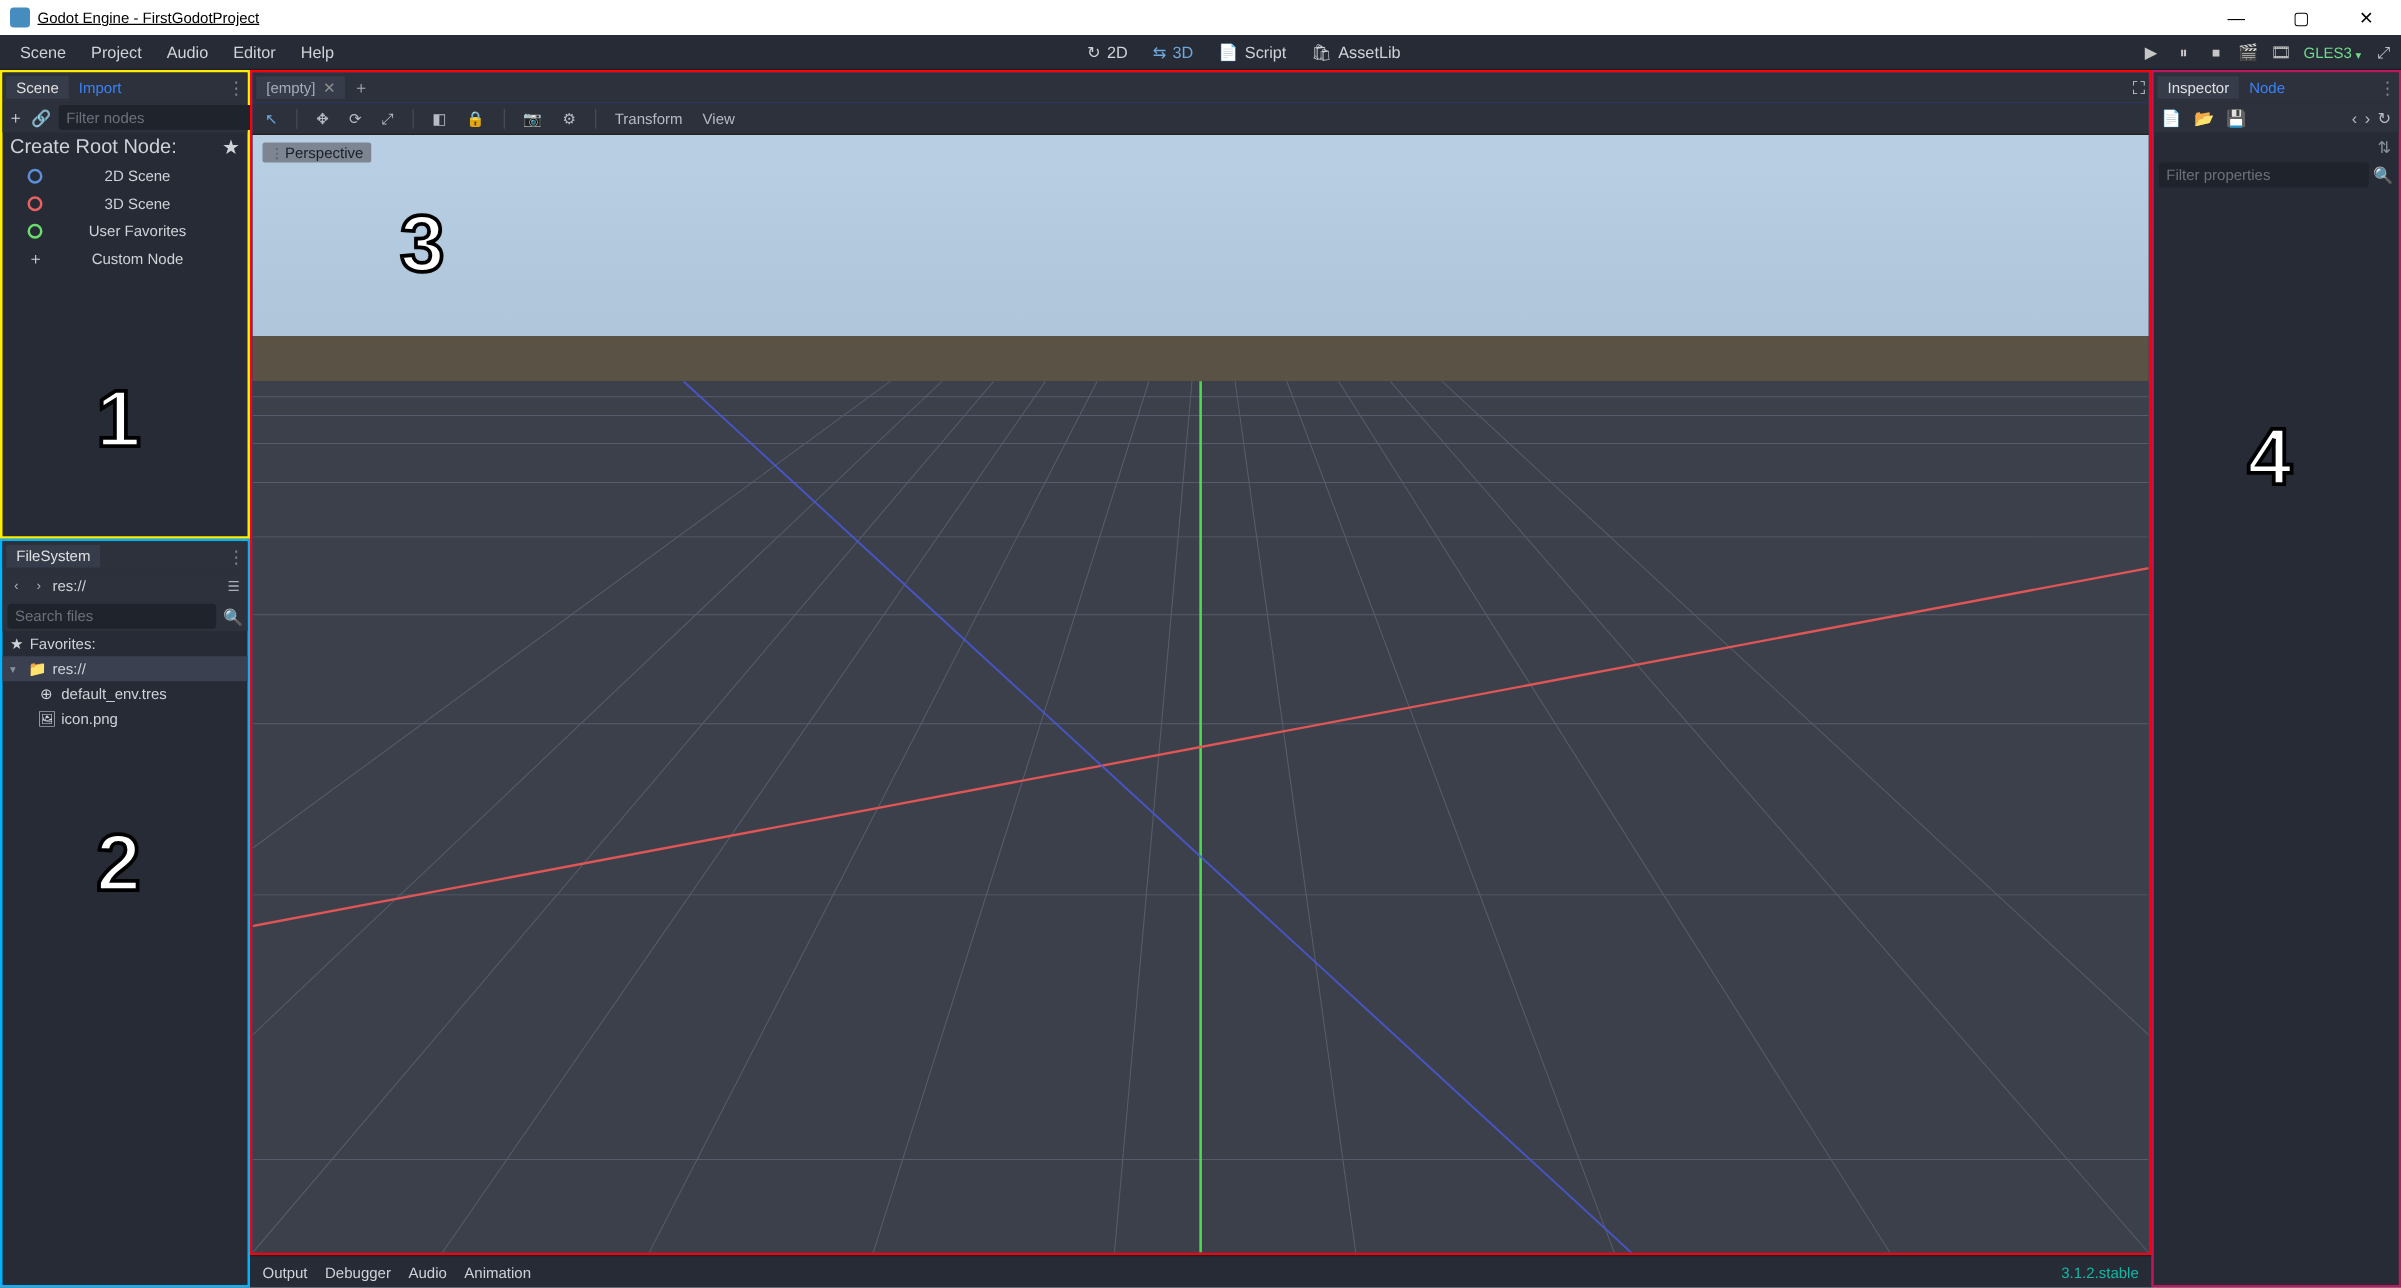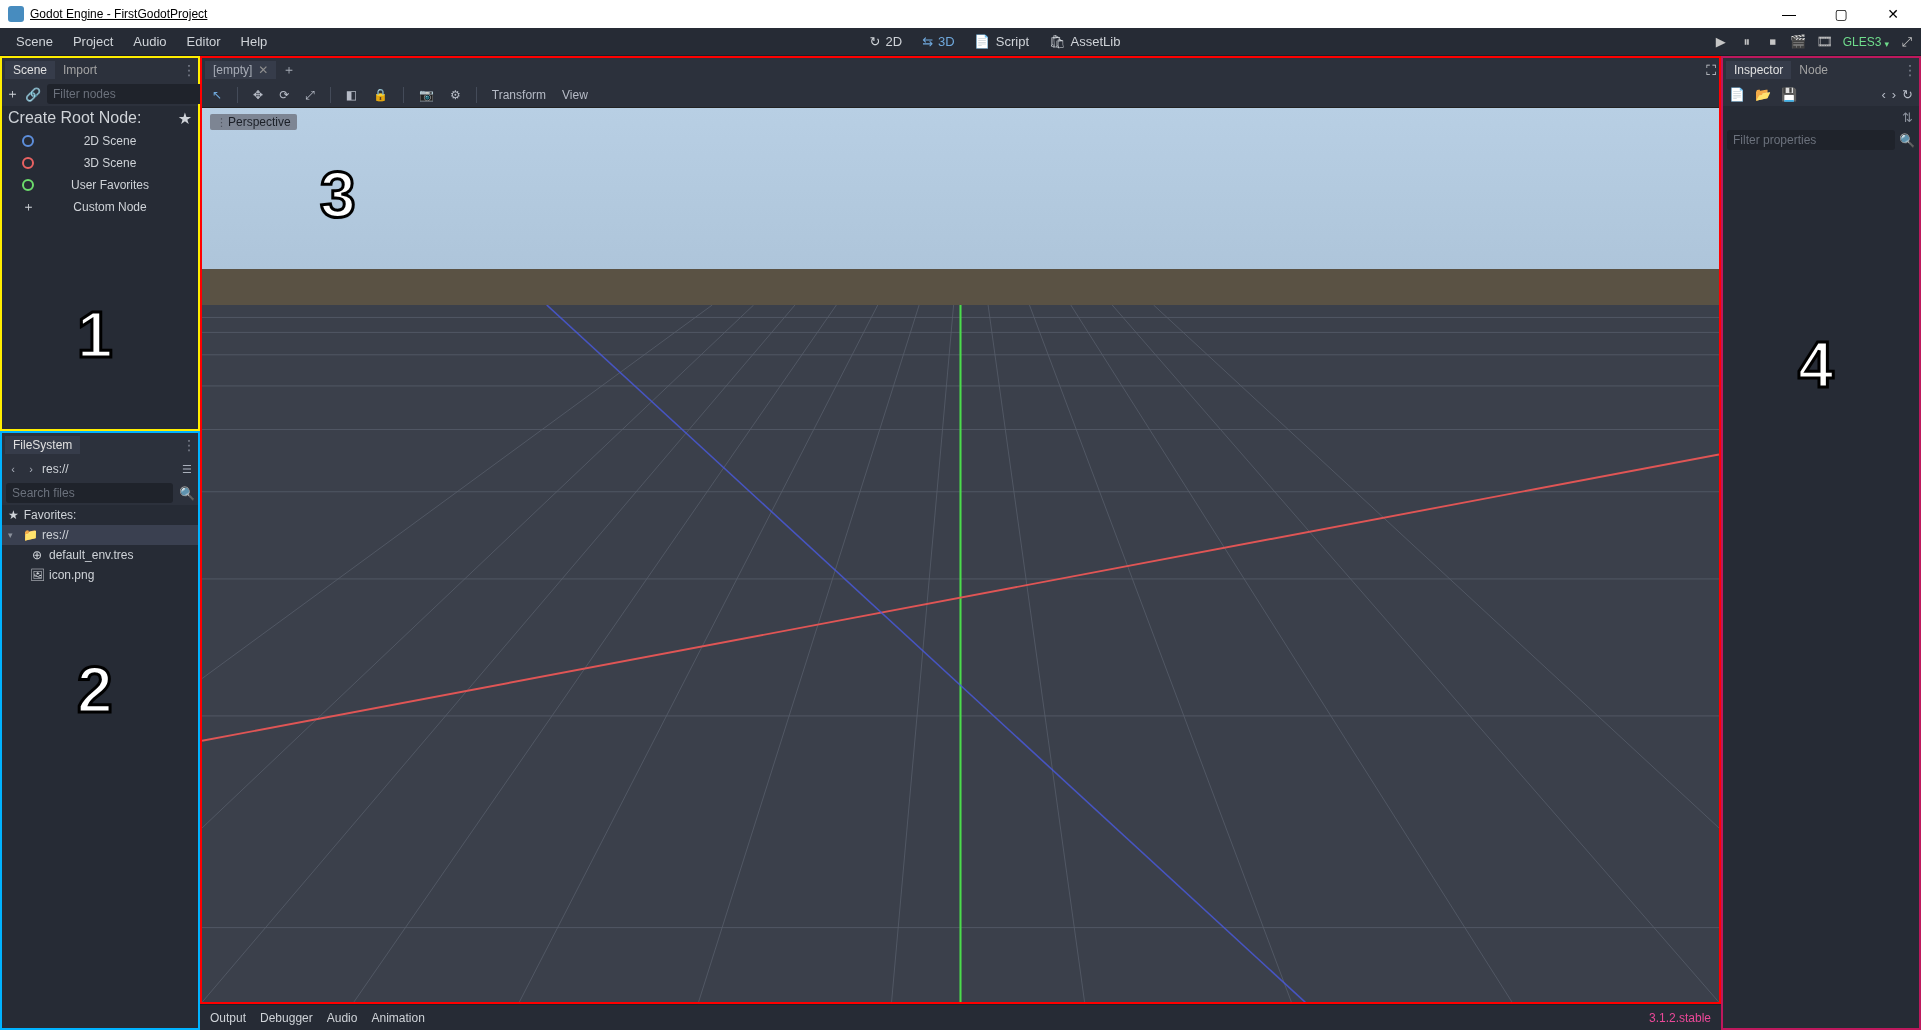--- a/index.html
+++ b/index.html
@@ -16,21 +16,21 @@
 .menubar .centerbtns { display:flex; gap:4px; }
 .menubar .cbtn { padding:2px 8px; display:flex; align-items:center; gap:5px; border-radius:3px; cursor:pointer;}
 .menubar .cbtn.active { color:#6fa8dc; }
 .menubar .right { display:flex; align-items:center; gap:10px; margin-left:auto;}
 .ricon { width:16px; height:16px; display:inline-flex; align-items:center; justify-content:center; cursor:pointer; color:#c6c6c6;}
 .rend { color:#6fdc8c; font-size:12px; display:flex; align-items:flex-end; gap:3px; }
 .body { flex:1; display:flex; min-height:0; }
 .leftcol { width:200px; display:flex; flex-direction:column; }
 .panel { display:flex; flex-direction:column; }
 .tabs { height:24px; background:#2c313c; display:flex; align-items:center; padding:0 3px; }
-.tab { padding:2px 8px; font-size:12px; cursor:pointer; color:#a3a3a3; }
+.tab { padding:2px 8px; font-size:12px; cursor:pointer; color:#3b82f6; }
 .tab.active { color:#e0e0e0; background:#363c4a; }
 .tabs .dots { margin-left:auto; color:#808692; font-size:14px; letter-spacing:-1px; cursor:pointer;}
 .scene-panel { border:2px solid #ffee00; height:375px; position:relative; }
 .toolbar-row { height:24px; display:flex; align-items:center; padding:0 4px; gap:6px; background:#2c313c; }
 .tbicon { width:16px; text-align:center; cursor:pointer; color:#cfd3d8; font-size:13px; }
 .input { flex:1; background:#1f232b; border:none; height:20px; padding:0 6px; color:#cfd3d8; font-size:12px; border-radius:3px;}
 .input::placeholder { color:#6b717c; }
 .root-row { height:24px; display:flex; align-items:center; padding:0 6px; color:#cfd3d8; font-size:16px; justify-content:space-between;}
 .rootopt { height:22px; display:flex; align-items:center; gap:8px; padding:0 20px; cursor:pointer; }
 .rootopt .circ { width:12px; height:12px; border-radius:50%; border:2px solid #5d8edb; }
@@ -59,21 +59,21 @@
 .vtoolbar .tbtn.active { color:#6fa8dc;}
 .canvas3d { flex:1; position:relative; overflow:hidden; background:#3a3f4a;}
 .sky { height:18%; background:linear-gradient(#b8cfe4,#aec5da); }
 .horizon { height:4%; background:#5a5244; }
 .ground { height:78%; position:relative; background:#3b404b; }
 .ground svg { position:absolute; inset:0; width:100%; height:100%; }
 .persp-tag { position:absolute; top:6px; left:8px; background:#7d8593; color:#1b1f27; font-size:12px; padding:1px 6px; border-radius:2px; display:flex; align-items:center; gap:3px;}
 .persp-tag .dots { color:#505560; font-size:11px; letter-spacing:-2px;}
 .bottombar { height:26px; background:#262b35; display:flex; align-items:center; padding:0 10px; gap:14px; color:#cfd3d8; font-size:12px; border-top:1px solid #1d2129;}
 .bottombar .btab { cursor:pointer; }
-.bottombar .ver { margin-left:auto; color:#ec4899;}
+.bottombar .ver { margin-left:auto; color:#14b8a6;}
 .rightcol { width:200px; display:flex; flex-direction:column; }
 .insp-panel { border:2px solid #be185d; flex:1; position:relative; }
 .insp-tool { height:24px; display:flex; align-items:center; padding:0 6px; gap:10px; background:#2c313c;}
 .insp-tool .iicon { cursor:pointer; color:#b6bbc6; font-size:13px;}
 .insp-tool .rarr { margin-left:auto; display:flex; gap:6px;}
 .insp-ctrl { height:22px; display:flex; align-items:center; justify-content:flex-end; padding:0 6px;}
 .insp-ctrl .ctl { cursor:pointer; color:#8b919c; font-size:13px;}
 .grp-row { height:24px; display:flex; align-items:center; padding:0 4px; }
 </style>
 </head>

